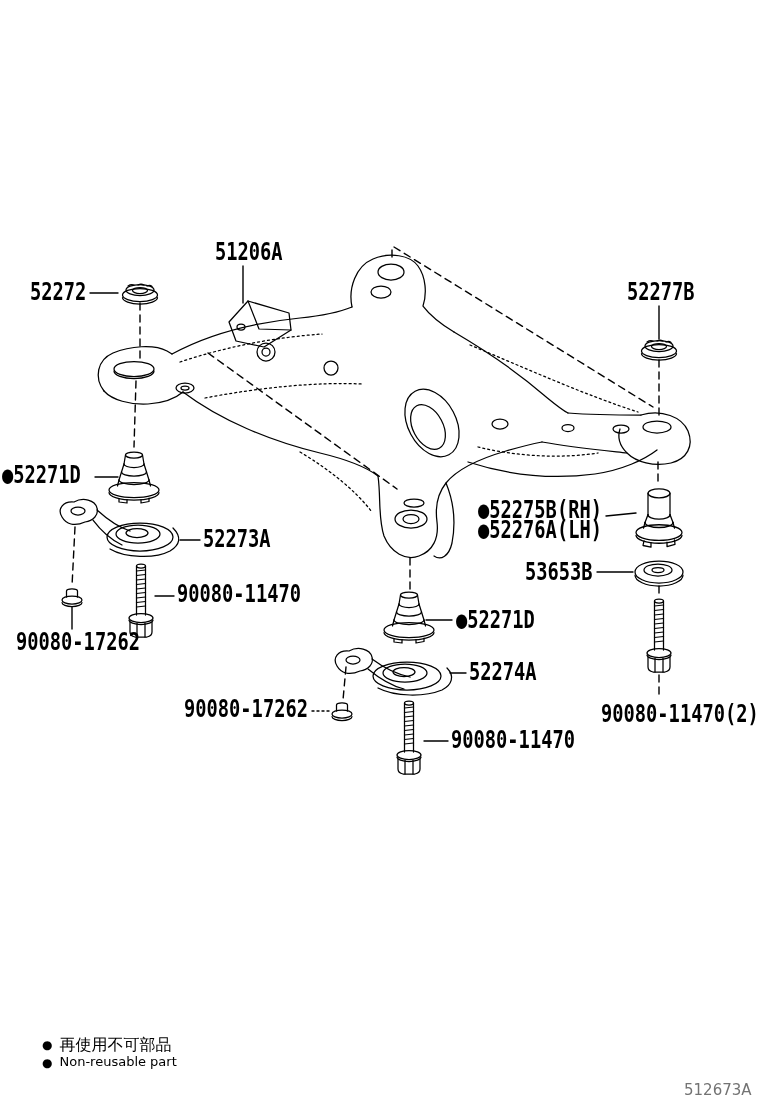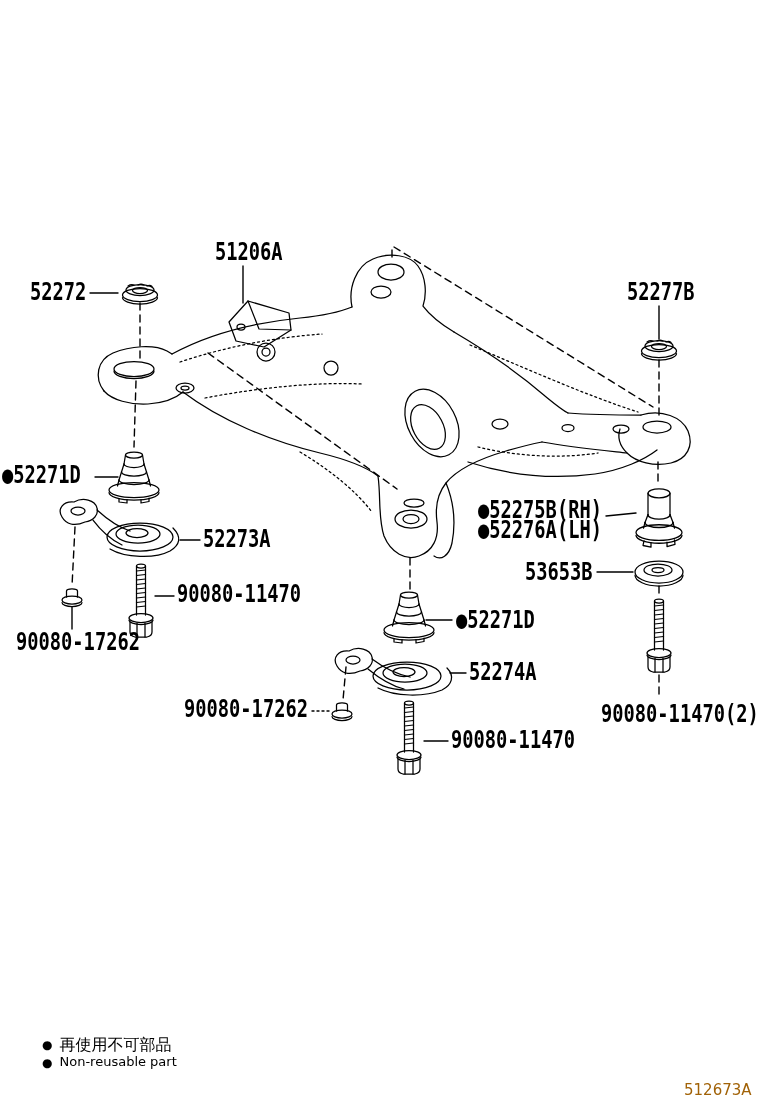--- a/index.html
+++ b/index.html
@@ -7,21 +7,21 @@
          font-family:"DejaVu Sans Mono",monospace;}
   .stage svg{position:absolute;left:0;top:0;}
   .plabel{position:absolute;font-family:"DejaVu Sans Mono",monospace;font-weight:bold;
           font-size:24px;line-height:1;color:#000;white-space:nowrap;
           transform:scaleX(0.78);transform-origin:0 0;}
   .legend{position:absolute;left:42px;top:1036px;color:#000;}
   .legend-row{display:flex;align-items:center;gap:7px;}
   .legend-row .lb{font-size:12px;line-height:1;}
   .legend-jp{font-family:"DejaVu Sans",sans-serif;font-size:16px;line-height:1.15;}
   .legend-en{font-family:"DejaVu Sans",sans-serif;font-size:13px;line-height:1.3;}
-  .figcode{position:absolute;left:684px;top:1083px;color:#a16207;
+  .figcode{position:absolute;left:684px;top:1083px;color:#737373;
            font-family:"DejaVu Sans",sans-serif;font-size:15px;line-height:1;}
 </style>
 </head>
 <body>
 
 <div class="stage">
 
 <svg width="760" height="1112" viewBox="0 0 760 1112">
   <defs>
     <g id="sym-retainer">

